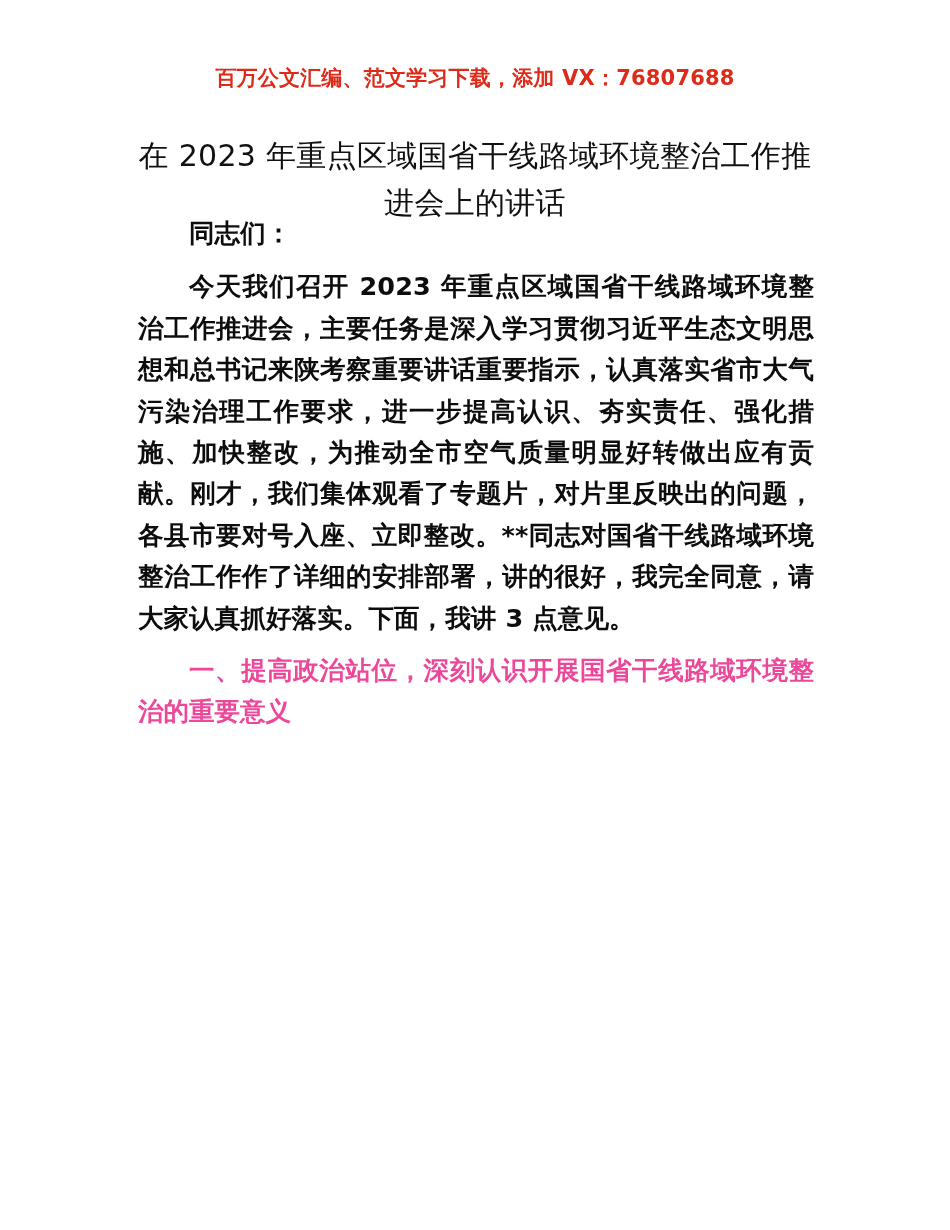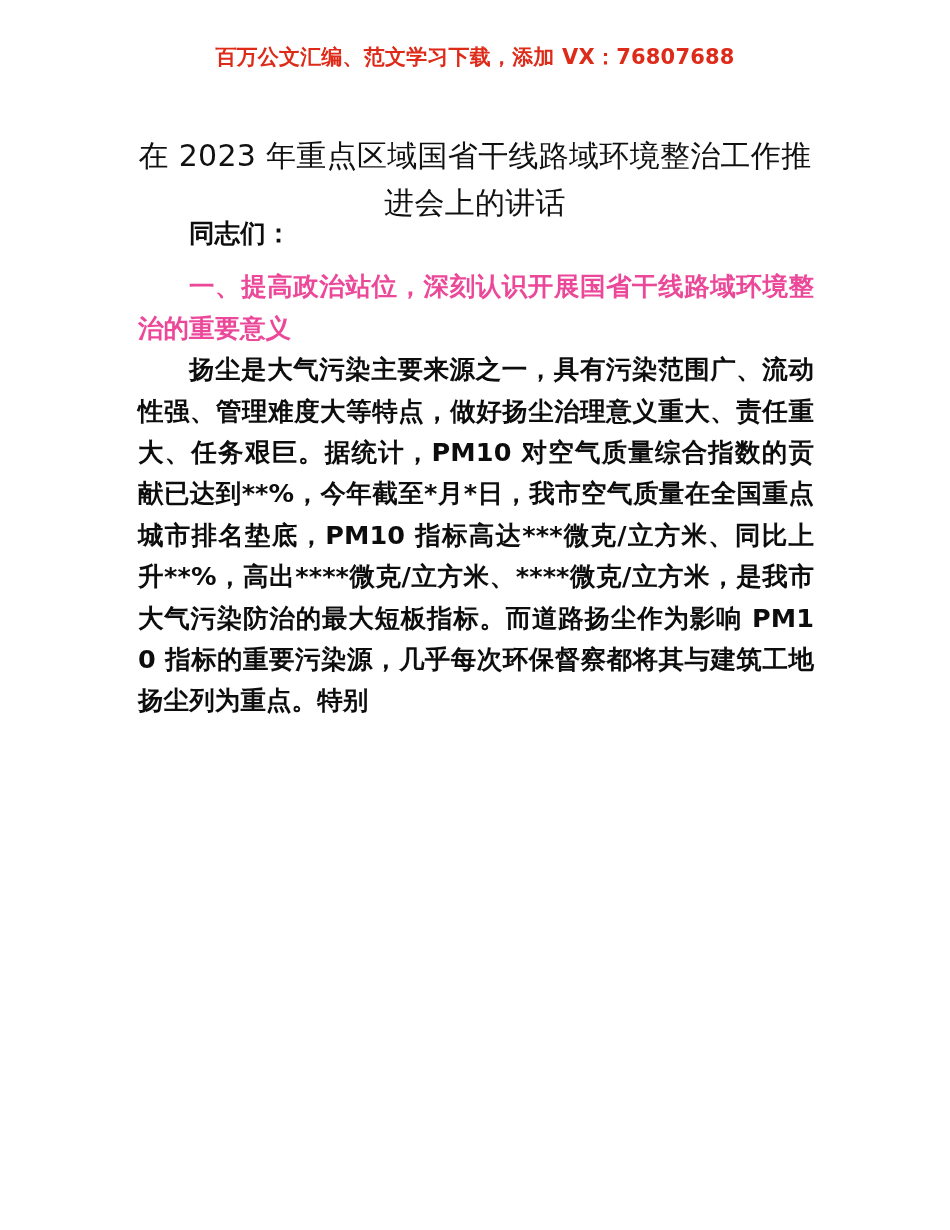--- a/index.html
+++ b/index.html
@@ -14,21 +14,21 @@
     height: 1230px;
     background: #ffffff;
     overflow: hidden;
     font-family: "DejaVu Sans", "Liberation Sans", sans-serif;
     -webkit-font-smoothing: antialiased;
   }
 
   
   .promo-header {
     position: absolute;
-    top: 43px;
+    top: 64px;
     left: 0;
     width: 950px;
     text-align: center;
     color: #dd2a19;
     font-weight: bold;
     font-size: 21px;
     line-height: 28px;
     letter-spacing: 0.2px;
     white-space: nowrap;
   }
@@ -97,20 +97,20 @@
 <div class="page">
 
   <div class="promo-header">百万公文汇编、范文学习下载，添加 VX：76807688</div>
 
   <h1 class="doc-title">在 2023 年重点区域国省干线路域环境整治工作推进会上的讲话</h1>
 
   <div class="doc-body">
 
     <p class="para indent salutation">同志们：</p>
 
+    <p class="para indent">今天我们召开 2023 年重点区域国省干线路域环境整治工作推进会，主要任务是深入学习贯彻习近平生态文明思想和总书记来陕考察重要讲话重要指示，认真落实省市大气污染治理工作要求，进一步提高认识、夯实责任、强化措施、加快整改，为推动全市空气质量明显好转做出应有贡献。刚才，我们集体观看了专题片，对片里反映出的问题，各县市要对号入座、立即整改。**同志对国省干线路域环境整治工作作了详细的安排部署，讲的很好，我完全同意，请大家认真抓好落实。下面，我讲 3 点意见。</p>
 
     <p class="heading">一、提高政治站位，深刻认识开展国省干线路域环境整治的重要意义</p>
 
-    <p class="para indent">扬尘是大气污染主要来源之一，具有污染范围广、流动性强、管理难度大等特点，做好扬尘治理意义重大、责任重大、任务艰巨。据统计，PM10 对空气质量综合指数的贡献已达到**%，今年截至*月*日，我市空气质量在全国重点城市排名垫底，PM10 指标高达***微克/立方米、同比上升**%，高出****微克/立方米、****微克/立方米，是我市大气污染防治的最大短板指标。而道路扬尘作为影响 PM10 指标的重要污染源，几乎每次环保督察都将其与建筑工地扬尘列为重点。特别</p>
 
   </div>
 
 </div>
 
 </body></html>

